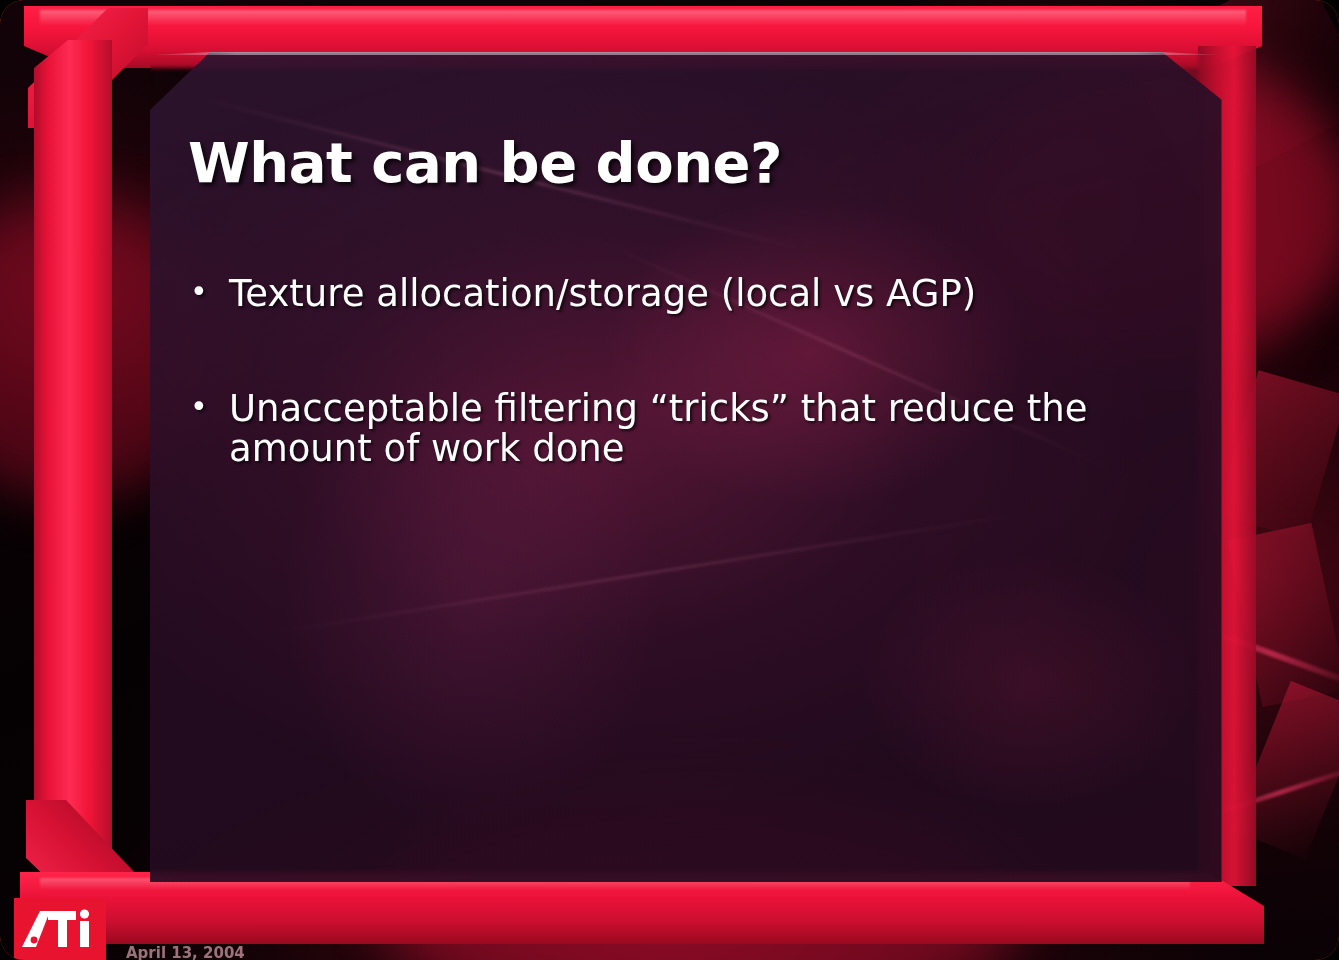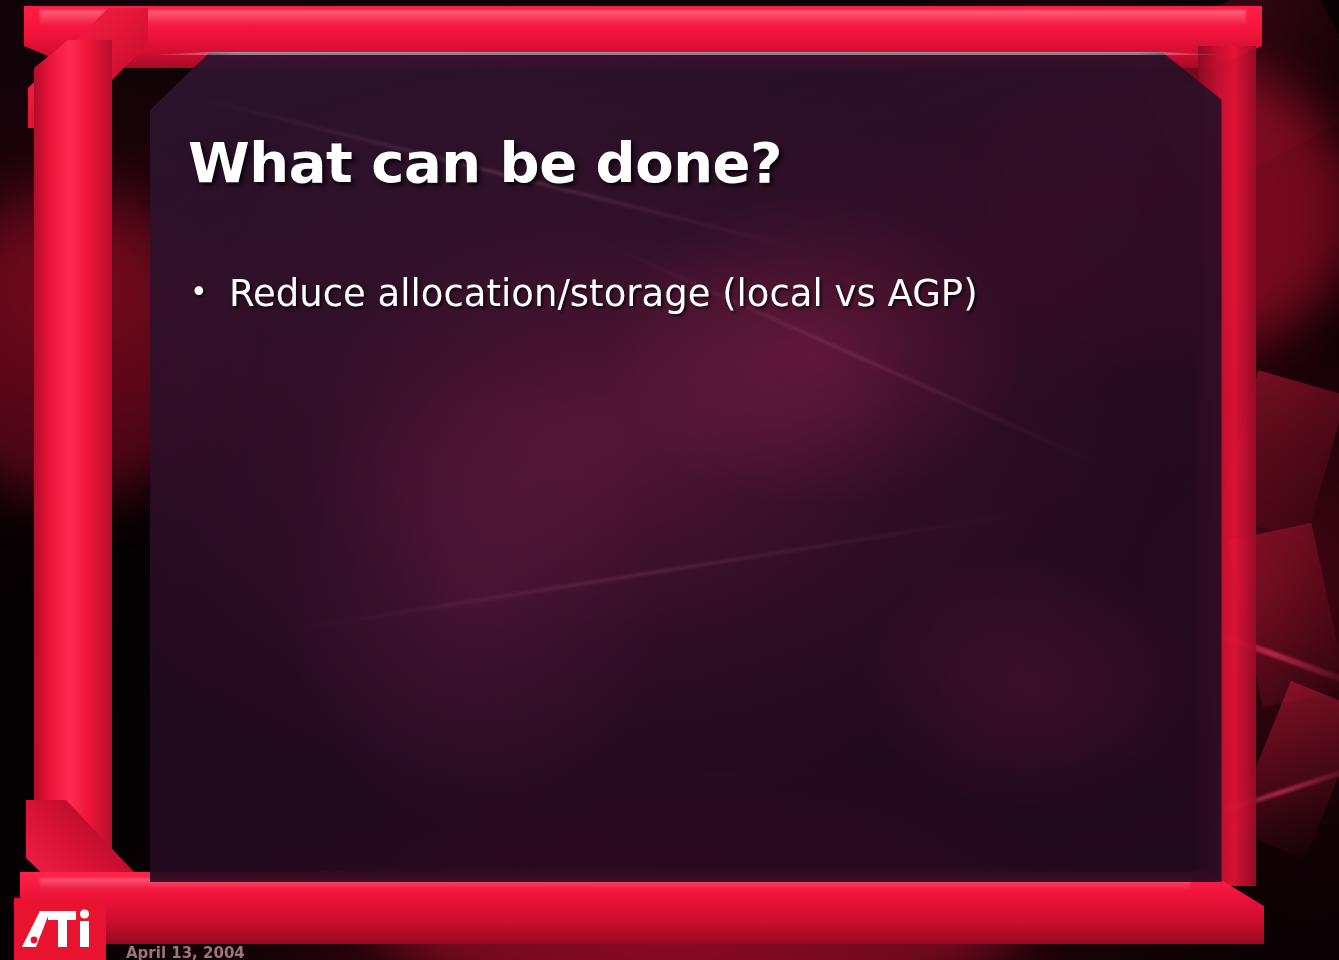--- a/index.html
+++ b/index.html
@@ -7,20 +7,21 @@
     padding: 0;
     background: #000000;
   }
   #slide {
     position: relative;
     width: 1339px;
     height: 960px;
     overflow: hidden;
     background: #c2410c;
     font-family: "DejaVu Sans", sans-serif;
+    border-radius: 24px;
   }
 
   
   .bg-base {
     position: absolute;
     inset: 0;
     background:
       radial-gradient(ellipse 420px 330px at 78% 22%, rgba(150,16,40,0.80) 0%, rgba(90,8,24,0.45) 45%, rgba(0,0,0,0) 72%),
       radial-gradient(ellipse 520px 460px at 94% 60%, rgba(120,10,32,0.55) 0%, rgba(40,2,10,0.30) 55%, rgba(0,0,0,0) 80%),
       radial-gradient(ellipse 360px 300px at 6% 30%, rgba(140,12,36,0.55) 0%, rgba(60,4,14,0.25) 50%, rgba(0,0,0,0) 78%),
@@ -248,22 +249,23 @@
     <div class="panel-streak" style="left:420px; top:300px; width:560px; height:2px; transform:rotate(24deg);"></div>
   </div>
   <div class="panel-edge-top"></div>
 
   <div class="content">
 
     <div class="title">What can be done?</div>
 
     <div class="bullets">
 
-      <div class="b1">Reduce allocation/storage (local vs AGP)</div>
-
+      <div class="b1">Texture allocation/storage (local vs AGP)</div>
+
+      <div class="b1 spaced-before">Unacceptable filtering “tricks” that reduce the amount of work done</div>
 
 
     </div>
   </div>
 
   <div class="ati-logo">
     <svg width="84" height="44" viewBox="0 0 84 44" aria-hidden="true">
       <path d="M4 40 L22 4 L32 4 L18 40 Z" fill="#ffffff"></path>
       <circle cx="16" cy="33" r="3.4" fill="#e8142f"></circle>
       <path d="M30 4 L58 4 L58 13 L49 13 L49 40 L40 40 L40 13 L30 13 Z" fill="#ffffff"></path>

